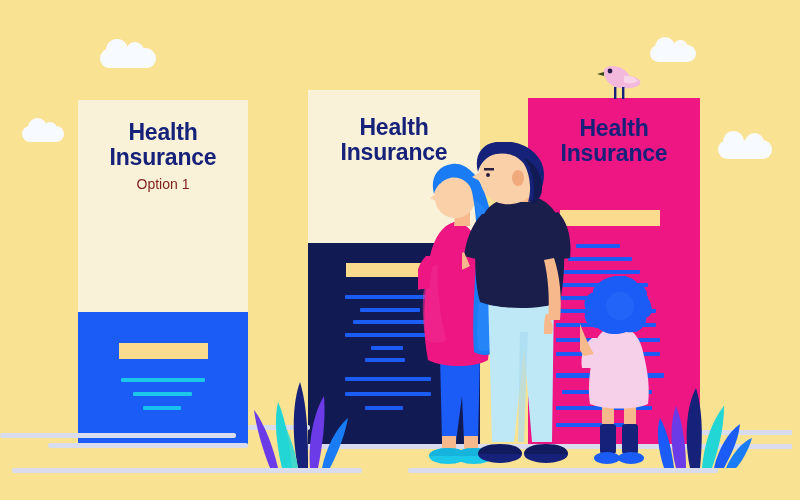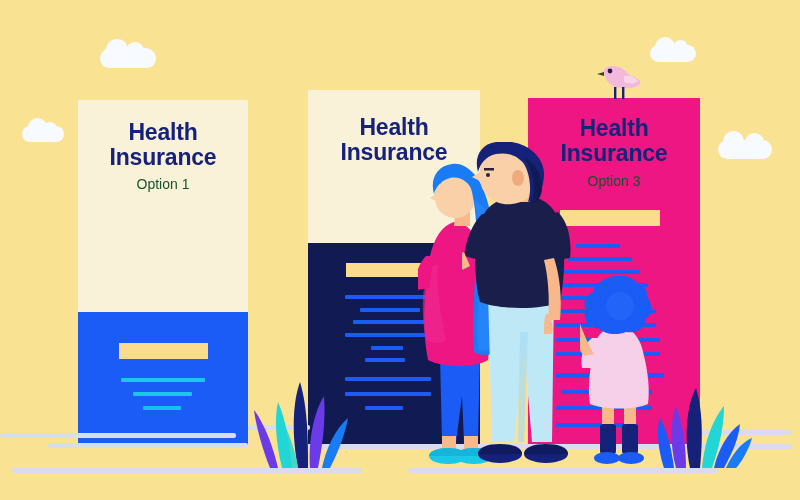--- a/index.html
+++ b/index.html
@@ -16,21 +16,21 @@
 
   
   .panel{position:absolute;}
   .panel-title{
     position:absolute;left:0;right:0;text-align:center;
     font-weight:bold;font-size:23px;line-height:25px;color:#16217A;
     letter-spacing:-0.2px;
   }
   .panel-sub{
     position:absolute;left:0;right:0;text-align:center;
-    font-size:14px;color:#14532d;
+    font-size:14px;color:#7f1d1d;
   }
   .tanbar{position:absolute;background:#FBDB8D;}
   .rule{position:absolute;border-radius:1px;}
 
   
   .floorline{position:absolute;background:#D8DCEC;height:5px;border-radius:2px;}
 
   
   .sh{position:absolute;}
 </style>
@@ -94,21 +94,20 @@
     <div class="rule" style="left:37px;top:287px;width:86px;height:4px;background:#1A5CF5;"></div>
     <div class="rule" style="left:37px;top:302px;width:86px;height:4px;background:#1A5CF5;"></div>
     <div class="rule" style="left:57px;top:316px;width:38px;height:4px;background:#1A5CF5;"></div>
   </div>
 
   <div class="panel" style="left:528px;top:98px;width:172px;height:347px;">
     <div class="sh" style="left:0;top:0;width:172px;height:347px;background:#ED1683;"></div>
 
     <div class="panel-title" style="top:18px;">Health</div>
     <div class="panel-title" style="top:43px;">Insurance</div>
-    <div class="panel-sub" style="top:75px;">Option 3</div>
 
     <div class="tanbar" style="left:32px;top:112px;width:100px;height:16px;"></div>
 
     <div class="rule" style="left:48px;top:146px;width:44px;height:4px;background:#1A5CF5;"></div>
     <div class="rule" style="left:40px;top:159px;width:64px;height:4px;background:#1A5CF5;"></div>
     <div class="rule" style="left:32px;top:172px;width:80px;height:4px;background:#1A5CF5;"></div>
     <div class="rule" style="left:28px;top:185px;width:92px;height:4px;background:#1A5CF5;"></div>
     <div class="rule" style="left:28px;top:198px;width:92px;height:4px;background:#1A5CF5;"></div>
     <div class="rule" style="left:28px;top:211px;width:100px;height:4px;background:#1A5CF5;"></div>
     <div class="rule" style="left:28px;top:225px;width:100px;height:4px;background:#1A5CF5;"></div>

